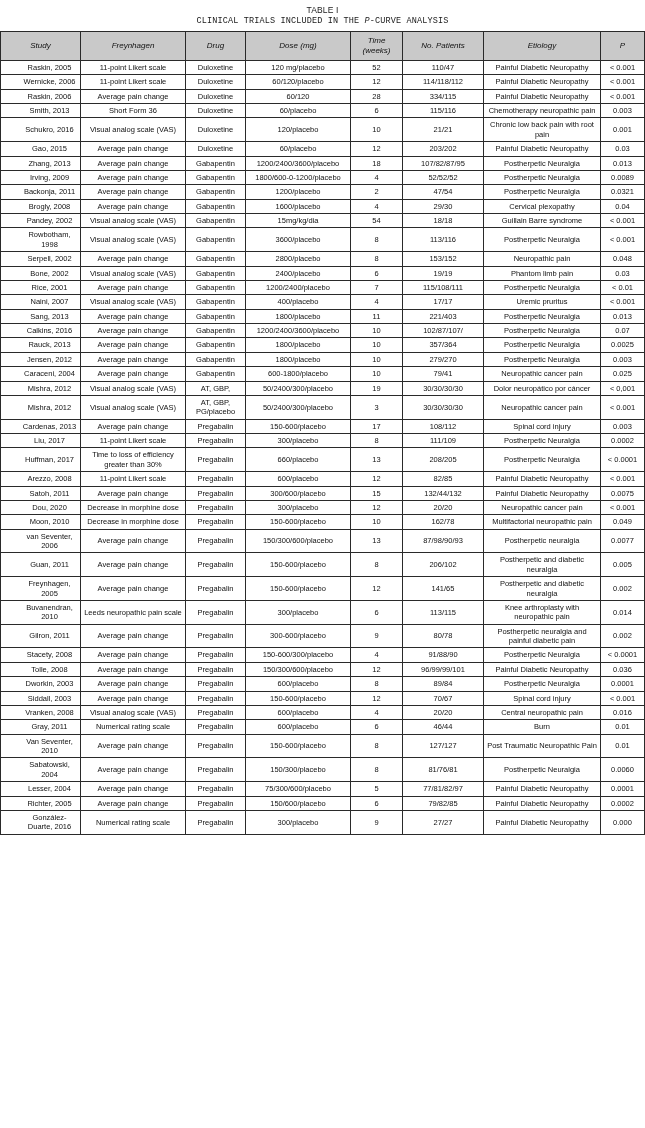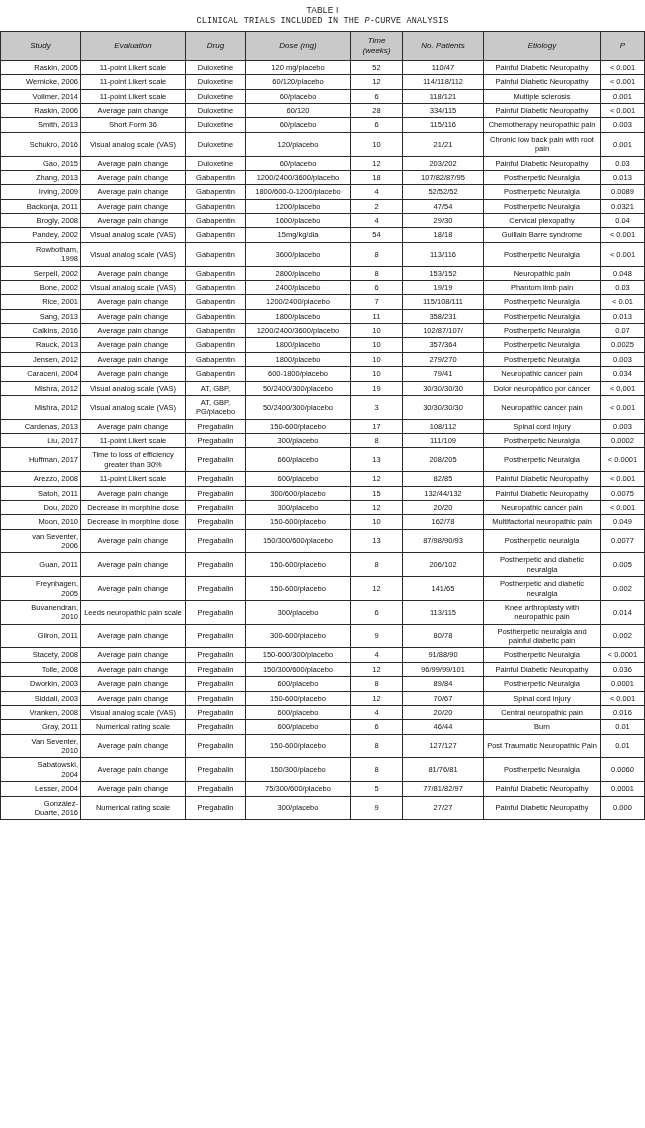--- a/index.html
+++ b/index.html
@@ -37,21 +37,21 @@
     word-wrap:break-word;
   }
   thead th{
     background:#c9c9c9;
     font-style:italic;
     font-weight:normal;
     font-size:8px;
     padding:4px 2px;
   }
   tbody td:first-child{
-    text-align:right;
+    text-align:center;
     padding-left:20px;
   }
   col.c-study{width:80px;}
   col.c-eval{width:105px;}
   col.c-drug{width:60px;}
   col.c-dose{width:105px;}
   col.c-time{width:52px;}
   col.c-patients{width:81px;}
   col.c-etiology{width:117px;}
   col.c-p{width:44px;}
@@ -73,21 +73,21 @@
         <col class="c-drug">
         <col class="c-dose">
       <col class="c-time">
         <col class="c-patients">
         <col class="c-etiology">
         <col class="c-p">
     </colgroup>
     <thead>
       <tr>
           <th>Study</th>
-          <th>Evaluation</th>
+          <th>Freynhagen</th>
           <th>Drug</th>
           <th>Dose (mg)</th>
           <th>Time (weeks)</th>
           <th>No. Patients</th>
           <th>Etiology</th>
           <th>P</th>
         </tr>
     </thead>
     <tbody>
         <tr>
@@ -102,30 +102,20 @@
         </tr>
         <tr>
           <td>Wernicke, 2006</td>
           <td>11-point Likert scale</td>
           <td>Duloxetine</td>
           <td>60/120/placebo</td>
           <td>12</td>
           <td>114/118/112</td>
           <td>Painful Diabetic Neuropathy</td>
           <td>&lt; 0.001</td>
-        </tr>
-        <tr>
-          <td>Vollmer, 2014</td>
-          <td>11-point Likert scale</td>
-          <td>Duloxetine</td>
-          <td>60/placebo</td>
-          <td>6</td>
-          <td>118/121</td>
-          <td>Multiple sclerosis</td>
-          <td>0.001</td>
         </tr>
         <tr>
           <td>Raskin, 2006</td>
           <td>Average pain change</td>
           <td>Duloxetine</td>
           <td>60/120</td>
           <td>28</td>
           <td>334/115</td>
           <td>Painful Diabetic Neuropathy</td>
           <td>&lt; 0.001</td>
@@ -244,26 +234,36 @@
           <td>Rice, 2001</td>
           <td>Average pain change</td>
           <td>Gabapentin</td>
           <td>1200/2400/placebo</td>
           <td>7</td>
           <td>115/108/111</td>
           <td>Postherpetic Neuralgia</td>
           <td>&lt; 0.01</td>
         </tr>
         <tr>
+          <td>Naini, 2007</td>
+          <td>Visual analog scale (VAS)</td>
+          <td>Gabapentin</td>
+          <td>400/placebo</td>
+          <td>4</td>
+          <td>17/17</td>
+          <td>Uremic pruritus</td>
+          <td>&lt; 0.001</td>
+        </tr>
+        <tr>
           <td>Sang, 2013</td>
           <td>Average pain change</td>
           <td>Gabapentin</td>
           <td>1800/placebo</td>
           <td>11</td>
-          <td>358/231</td>
+          <td>221/403</td>
           <td>Postherpetic Neuralgia</td>
           <td>0.013</td>
         </tr>
         <tr>
           <td>Calkins, 2016</td>
           <td>Average pain change</td>
           <td>Gabapentin</td>
           <td>1200/2400/3600/placebo</td>
           <td>10</td>
           <td>102/87/107/</td>
@@ -291,21 +291,21 @@
           <td>0.003</td>
         </tr>
         <tr>
           <td>Caraceni, 2004</td>
           <td>Average pain change</td>
           <td>Gabapentin</td>
           <td>600-1800/placebo</td>
           <td>10</td>
           <td>79/41</td>
           <td>Neuropathic cancer pain</td>
-          <td>0.034</td>
+          <td>0.025</td>
         </tr>
         <tr>
           <td>Mishra, 2012</td>
           <td>Visual analog scale (VAS)</td>
           <td>AT, GBP,</td>
           <td>50/2400/300/placebo</td>
           <td>19</td>
           <td>30/30/30/30</td>
           <td>Dolor neuropático por cáncer</td>
           <td>&lt; 0,001</td>
@@ -524,20 +524,30 @@
           <td>Lesser, 2004</td>
           <td>Average pain change</td>
           <td>Pregabalin</td>
           <td>75/300/600/placebo</td>
           <td>5</td>
           <td>77/81/82/97</td>
           <td>Painful Diabetic Neuropathy</td>
           <td>0.0001</td>
         </tr>
         <tr>
+          <td>Richter, 2005</td>
+          <td>Average pain change</td>
+          <td>Pregabalin</td>
+          <td>150/600/placebo</td>
+          <td>6</td>
+          <td>79/82/85</td>
+          <td>Painful Diabetic Neuropathy</td>
+          <td>0.0002</td>
+        </tr>
+        <tr>
           <td>González-Duarte, 2016</td>
           <td>Numerical rating scale</td>
           <td>Pregabalin</td>
           <td>300/placebo</td>
           <td>9</td>
           <td>27/27</td>
           <td>Painful Diabetic Neuropathy</td>
           <td>0.000</td>
         </tr>
       </tbody>

